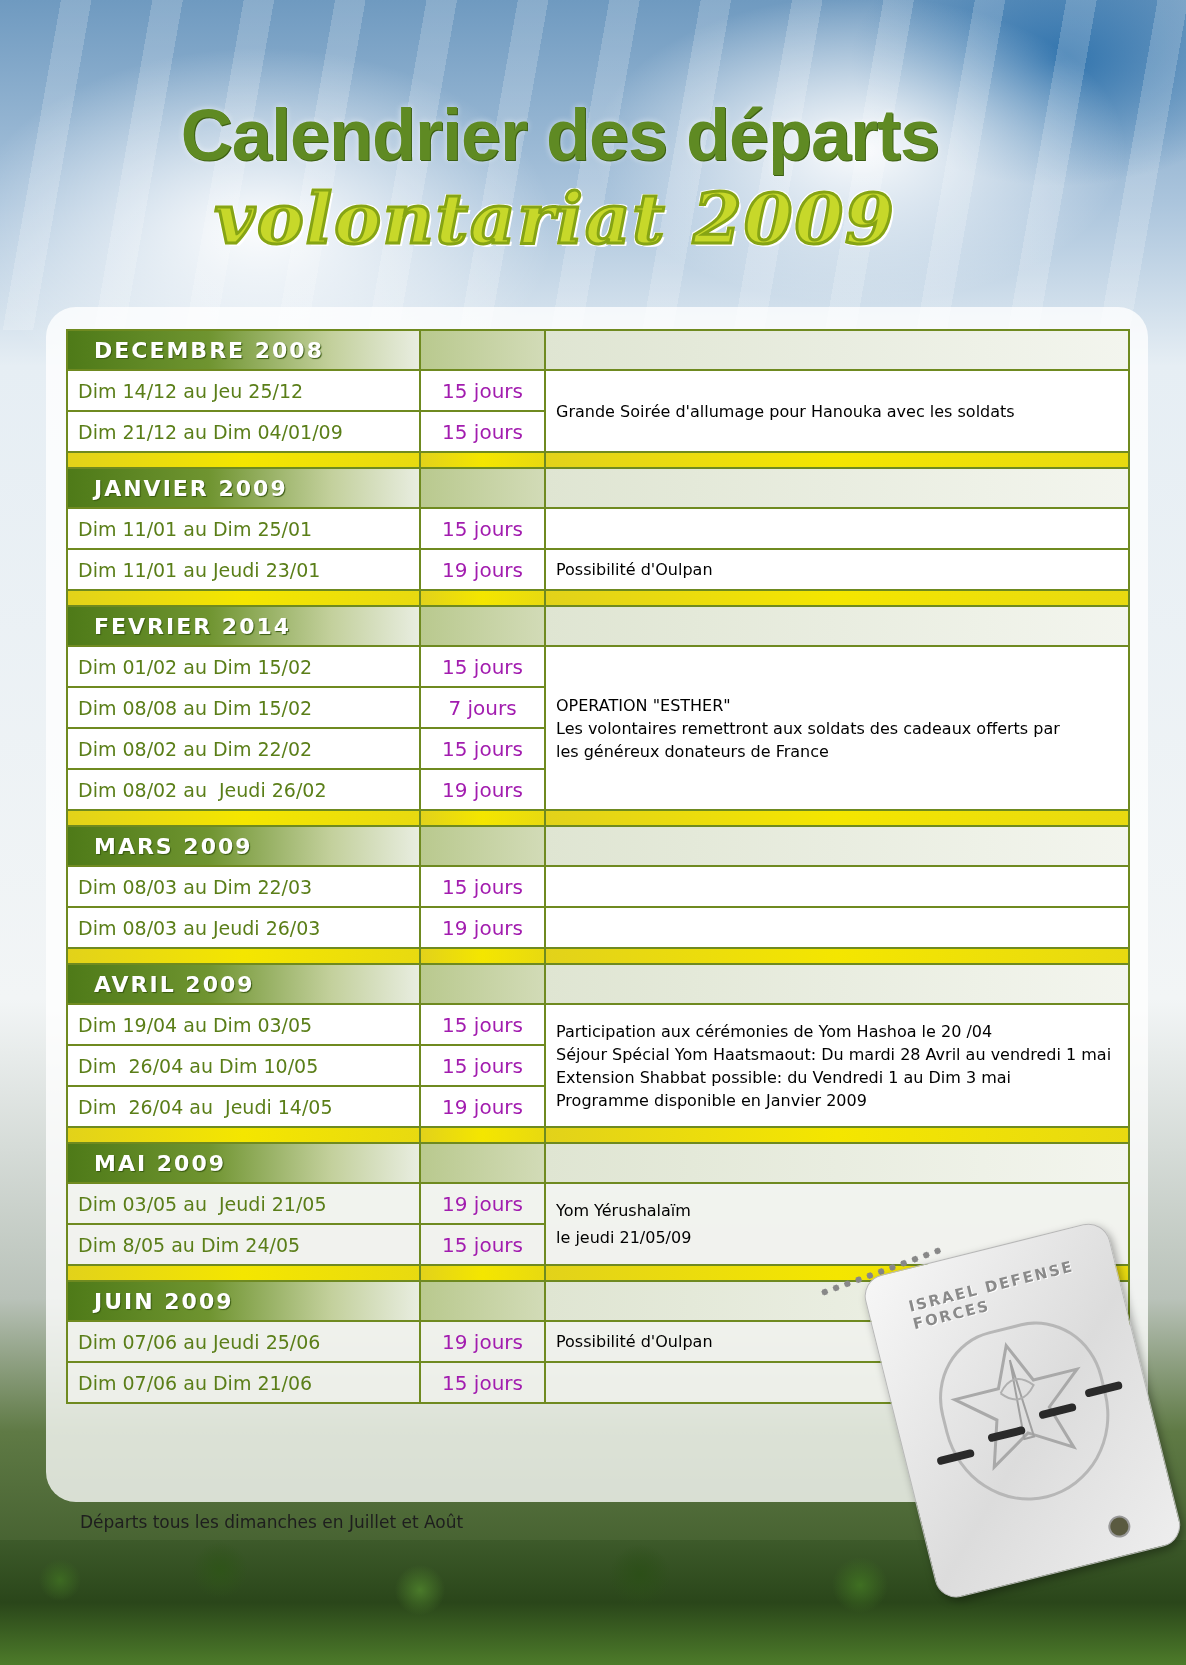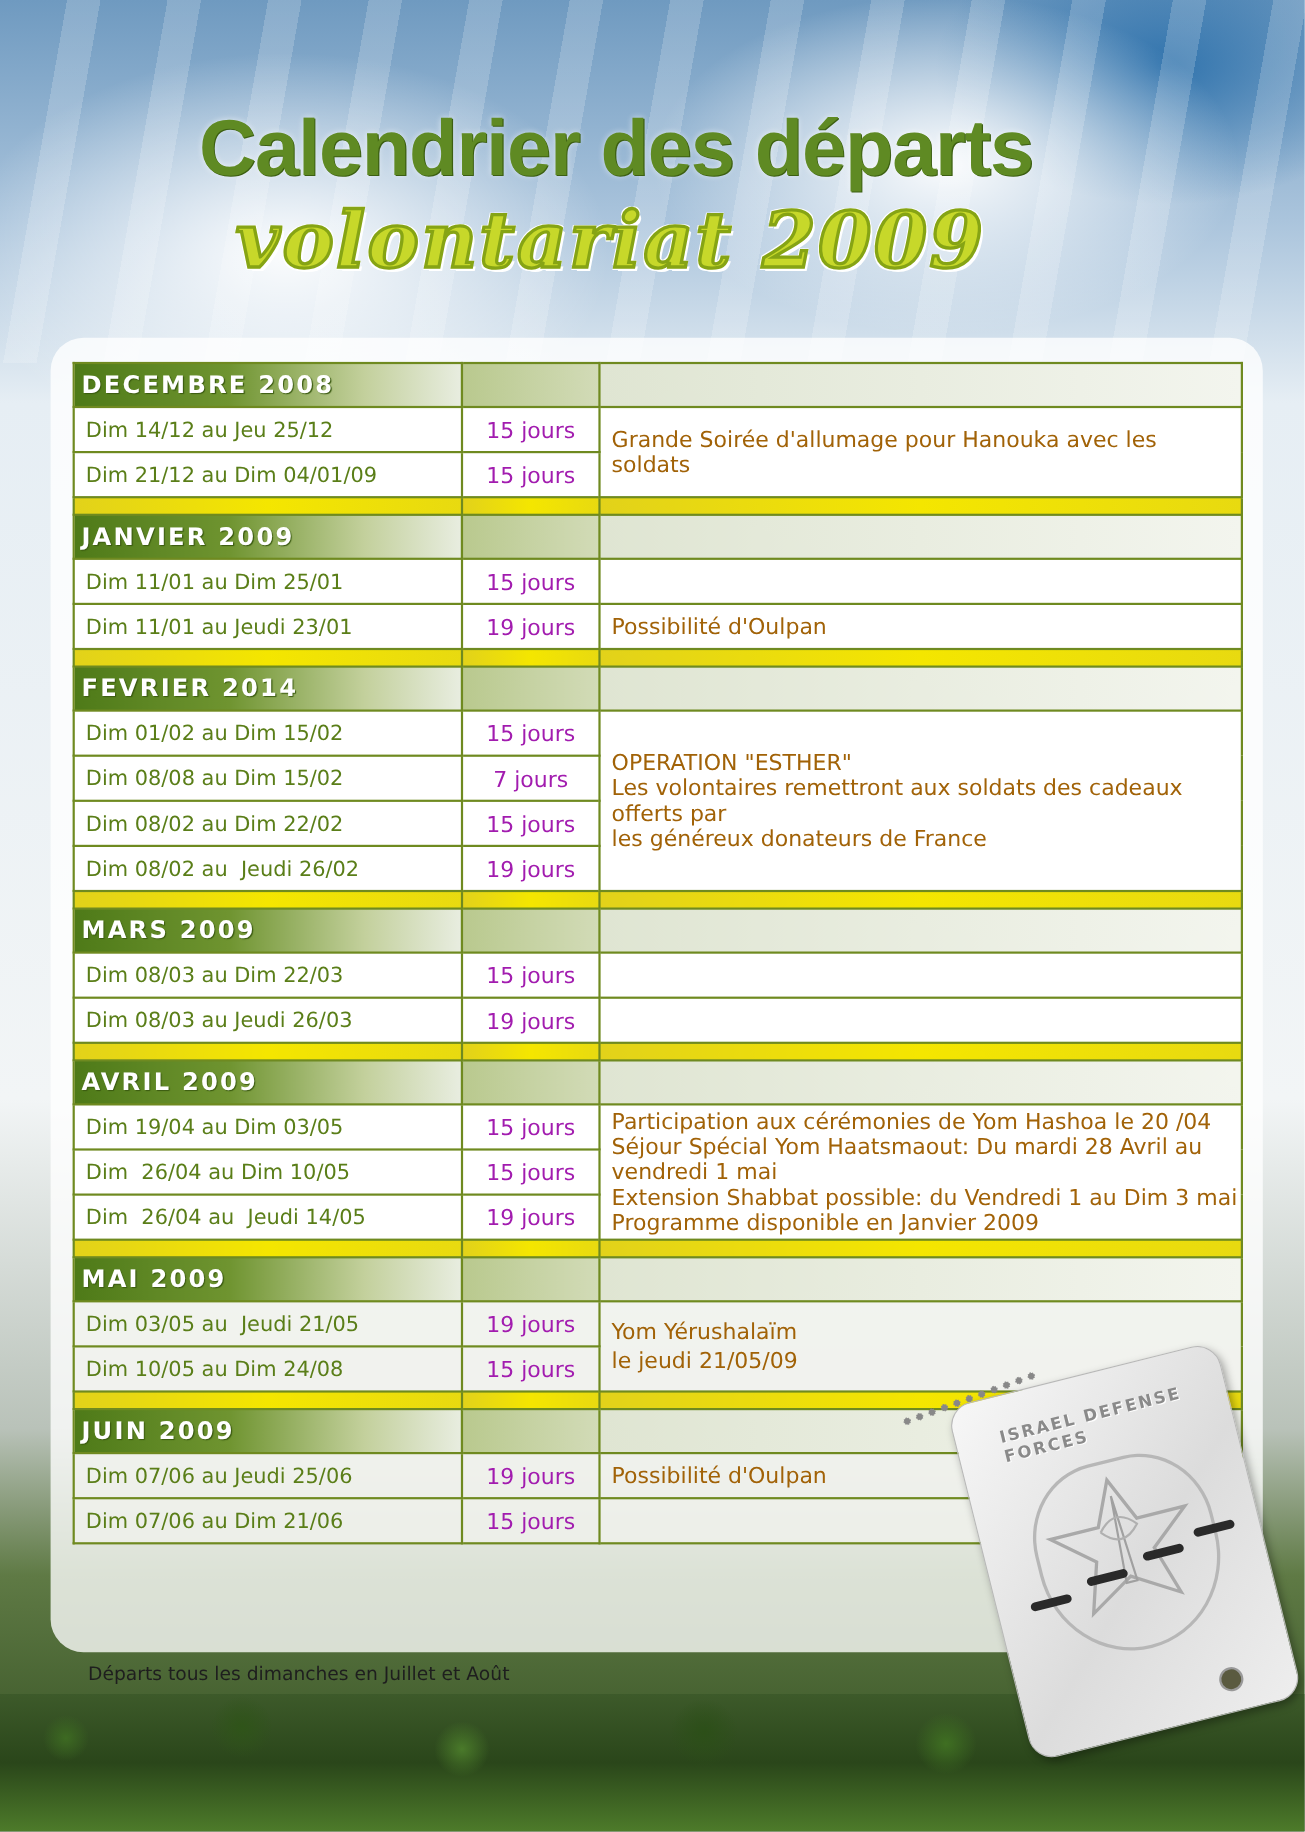--- a/index.html
+++ b/index.html
@@ -53,30 +53,30 @@
       border: 2px solid #6f8a20; padding: 0; height: 39px; vertical-align: middle;
     }
     col.c1 { width: 353px; } col.c2 { width: 125px; } col.c3 { width: 584px; }
     tr.month td { height: 38px;
       background: linear-gradient(90deg, #4e7a18 0%, #6f9430 40%, #c3d09c 75%, #e8ede0 100%);
     }
     tr.month td.m2 { background: linear-gradient(90deg, #b9c98e 0%, #d2dbb7 100%); }
     tr.month td.m3 { background: linear-gradient(90deg, #dfe5d2 0%, #f3f5ee 100%); }
     .month-label {
       color: #ffffff; font-family: "DejaVu Sans", sans-serif; font-weight: bold;
-      font-size: 22px; letter-spacing: 2px; padding-left: 6px;
+      font-size: 22px; letter-spacing: 2px; padding-left: 26px;
       text-shadow: 1px 1px 1px #3a5a10;
     }
     tr.sep td { height: 14px; background: linear-gradient(90deg, #e2d21a, #f4e600 50%, #e8da10); }
     td.dates {
       color: #5a7e18; font-size: 19px; padding-left: 10px !important; background: rgba(255,255,255,0.92);
       white-space: pre;
     }
     td.dur { color: #a21caf; font-size: 20px; text-align: center; background: rgba(255,255,255,0.92); }
-    td.note { color: #a16207; font-size: 20px; padding-left: 10px !important; line-height: 23px;
+    td.note { color: #000000; font-size: 16px; padding-left: 10px !important; line-height: 23px;
       background: rgba(255,255,255,0.92); }
     td.note.center { line-height: 27px; }
     tr.light td.dates, tr.light td.dur, tr.light td.note { background: rgba(240,242,236,0.75); }
     .footer-note {
       position: absolute; left: 80px; top: 1512px; font-size: 17px; color: #1e1e1e;
     }
     .dogtag {
       position: absolute; left: 860px; top: 1280px; width: 250px; height: 330px;
       transform: rotate(-14deg); transform-origin: 0 0;
       background: linear-gradient(135deg, #f7f7f7 0%, #dcdcdc 55%, #eeeeee 100%);
@@ -252,21 +252,21 @@
     </tr>
     <tr class="light">
       <td class="dates">Dim 03/05 au  Jeudi 21/05</td>
       <td class="dur">19 jours</td>
       <td class="note center" rowspan="2">
         <div>Yom Yérushalaïm</div>
         <div>le jeudi  21/05/09</div>
       </td>
     </tr>
     <tr class="light">
-      <td class="dates">Dim 10/05 au Dim 24/08</td>
+      <td class="dates">Dim 8/05 au Dim 24/05</td>
       <td class="dur">15 jours</td>
     </tr>
     <tr class="sep">
         <td></td>
         <td></td>
         <td></td>
       </tr>
 
     <tr class="month">
       <td><span class="month-label">JUIN 2009</span></td>

